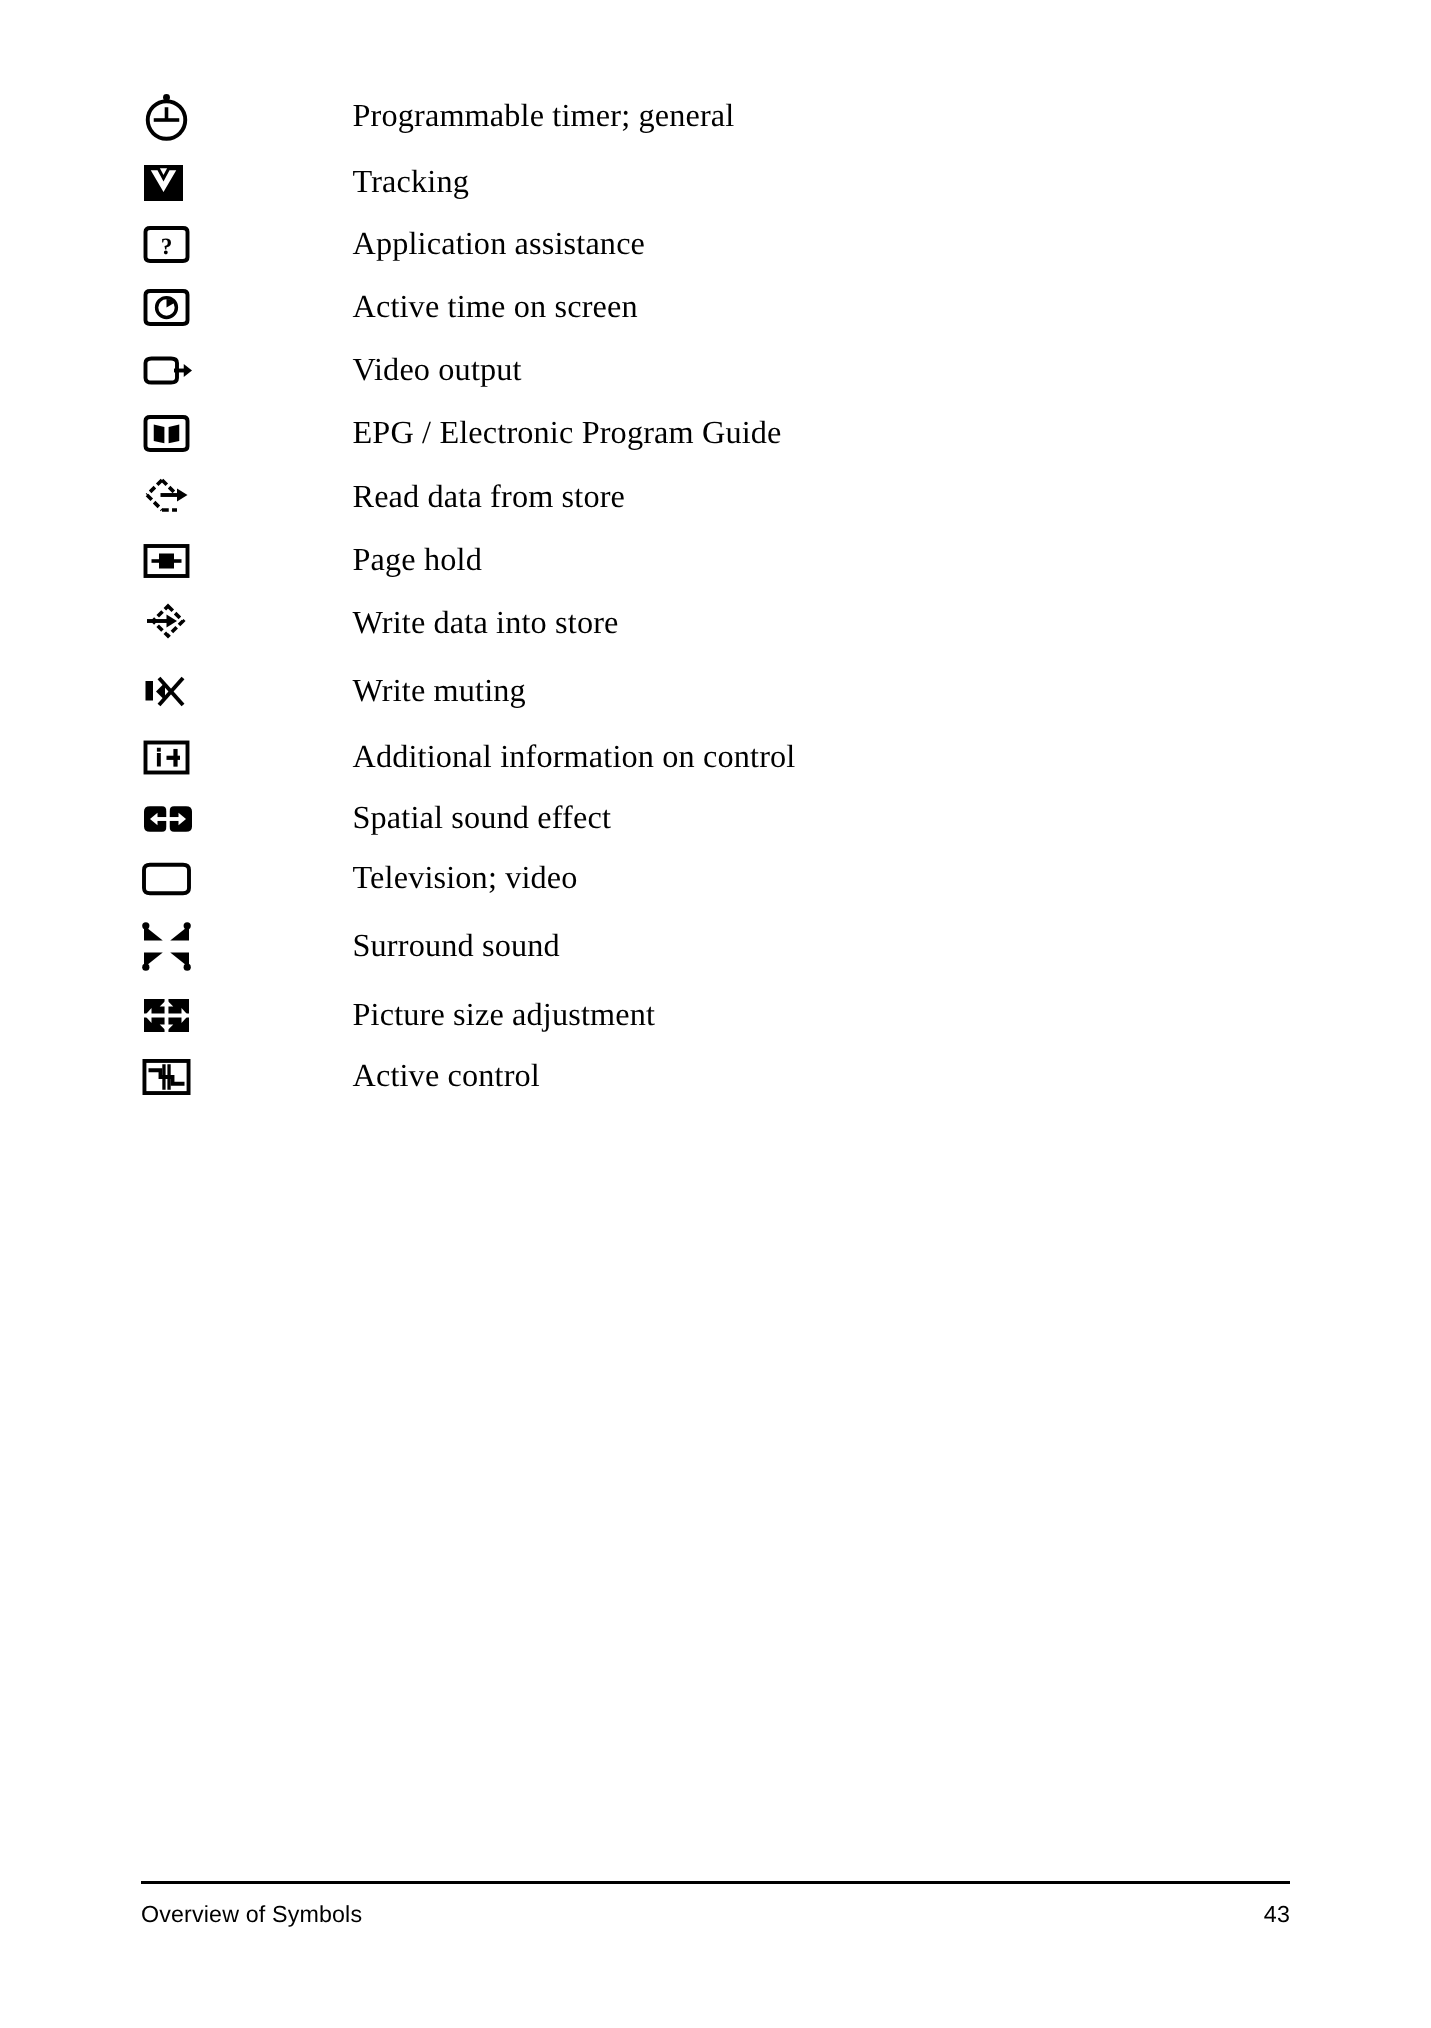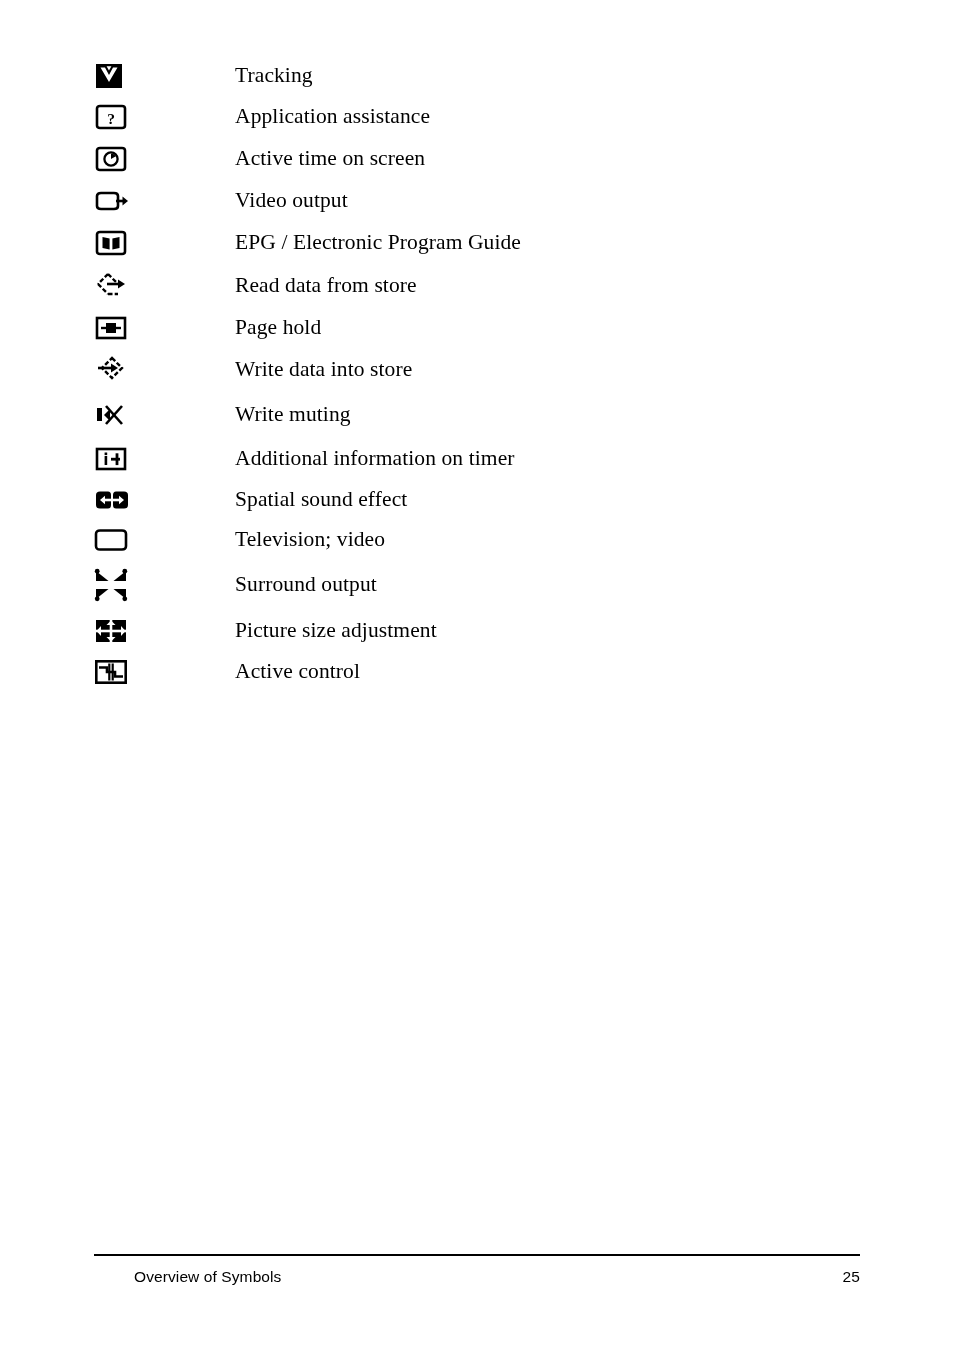--- a/index.html
+++ b/index.html
@@ -77,30 +77,42 @@
     display: flex;
     justify-content: space-between;
     align-items: baseline;
     padding-top: 12px;
   }
   #footer-title, #footer-page {
     font-family: "Liberation Sans", sans-serif;
     font-size: 15.5px;
     color: #000000;
     letter-spacing: 0.1px;
-    margin-left: 40px;
   }
 </style>
 </head>
 <body>
 
 <div id="page">
 
   <div id="symbol-list">
 
+    <div class="symbol-row" style="height:46px">
+      <div class="symbol-cell">
+        <span>
+          <svg width="34" height="34" viewBox="0 0 34 34">
+            <circle cx="17" cy="19" r="12.5" fill="none" stroke="#000" stroke-width="2.6"></circle>
+            <line x1="17" y1="10.5" x2="17" y2="19" stroke="#000" stroke-width="2.4"></line>
+            <line x1="8.5" y1="19" x2="25.5" y2="19" stroke="#000" stroke-width="2.4"></line>
+            <circle cx="17" cy="4" r="2.3" fill="#000"></circle>
+          </svg>
+        </span>
+      </div>
+      <div class="symbol-label">Programmable timer; general</div>
+    </div>
 
     <div class="symbol-row" style="height:41px">
       <div class="symbol-cell">
         <span>
           <svg width="30" height="28" viewBox="0 0 30 28">
             <rect x="2" y="2" width="26" height="24" fill="#000"></rect>
             <path d="M6.5 5.5 L15 20 L23.5 5.5 L19 5.5 L15 13 L11 5.5 Z" fill="#fff"></path>
             <path d="M12.6 4.2 L15 8.6 L17.4 4.2 Z" fill="#fff"></path>
           </svg>
         </span>
@@ -217,21 +229,21 @@
         <span>
           <svg width="34" height="28" viewBox="0 0 34 28">
             <rect x="3" y="4" width="28" height="20" fill="none" stroke="#000" stroke-width="2.6"></rect>
             <rect x="10.6" y="11" width="2.6" height="9" fill="#000"></rect>
             <rect x="10.6" y="7.5" width="2.6" height="2.6" fill="#000"></rect>
             <rect x="17" y="12.8" width="9" height="2.8" fill="#000"></rect>
             <rect x="21.6" y="8.3" width="2.8" height="11.8" fill="#000"></rect>
           </svg>
         </span>
       </div>
-      <div class="symbol-label">Additional information on timer</div>
+      <div class="symbol-label">Additional information on control</div>
     </div>
 
 
     <div class="symbol-row" style="height:41px">
       <div class="symbol-cell">
         <span>
           <svg width="36" height="22" viewBox="0 0 36 22">
             <path d="M2 6 Q2 2.5 6 2.5 L14 2.5 Q17 2.5 17 6 L17 16 Q17 19.5 14 19.5 L6 19.5 Q2 19.5 2 16 Z" fill="#000"></path>
             <path d="M34 6 Q34 2.5 30 2.5 L22 2.5 Q19 2.5 19 6 L19 16 Q19 19.5 22 19.5 L30 19.5 Q34 19.5 34 16 Z" fill="#000"></path>
             <line x1="8" y1="11" x2="28" y2="11" stroke="#fff" stroke-width="2.6"></line>
@@ -264,21 +276,21 @@
             <path d="M32 3 L19.5 13 L32 13 Z" fill="#000"></path>
             <path d="M2 31 L14.5 21 L2 21 Z" fill="#000"></path>
             <path d="M32 31 L19.5 21 L32 21 Z" fill="#000"></path>
             <circle cx="3.2" cy="3.2" r="2.4" fill="#000"></circle>
             <circle cx="30.8" cy="3.2" r="2.4" fill="#000"></circle>
             <circle cx="3.2" cy="30.8" r="2.4" fill="#000"></circle>
             <circle cx="30.8" cy="30.8" r="2.4" fill="#000"></circle>
           </svg>
         </span>
       </div>
-      <div class="symbol-label">Surround output</div>
+      <div class="symbol-label">Surround sound</div>
     </div>
 
     <div class="symbol-row" style="height:41px">
       <div class="symbol-cell">
         <span>
           <svg width="34" height="28" viewBox="0 0 34 28">
             <rect x="2" y="3" width="30" height="22" fill="#000"></rect>
             <line x1="17" y1="3" x2="17" y2="25" stroke="#fff" stroke-width="2.6"></line>
             <line x1="2" y1="14" x2="32" y2="14" stroke="#fff" stroke-width="2.6"></line>
             <path d="M7 9 L2.5 14 L7 19 Z" fill="#fff"></path>
@@ -304,17 +316,17 @@
       </div>
       <div class="symbol-label">Active control</div>
     </div>
 
   </div>
 
   <div id="footer">
     <div id="footer-rule"></div>
     <div id="footer-inner">
       <span id="footer-title">Overview of Symbols</span>
-      <span id="footer-page">25</span>
+      <span id="footer-page">43</span>
     </div>
   </div>
 
 </div>
 
 </body></html>

